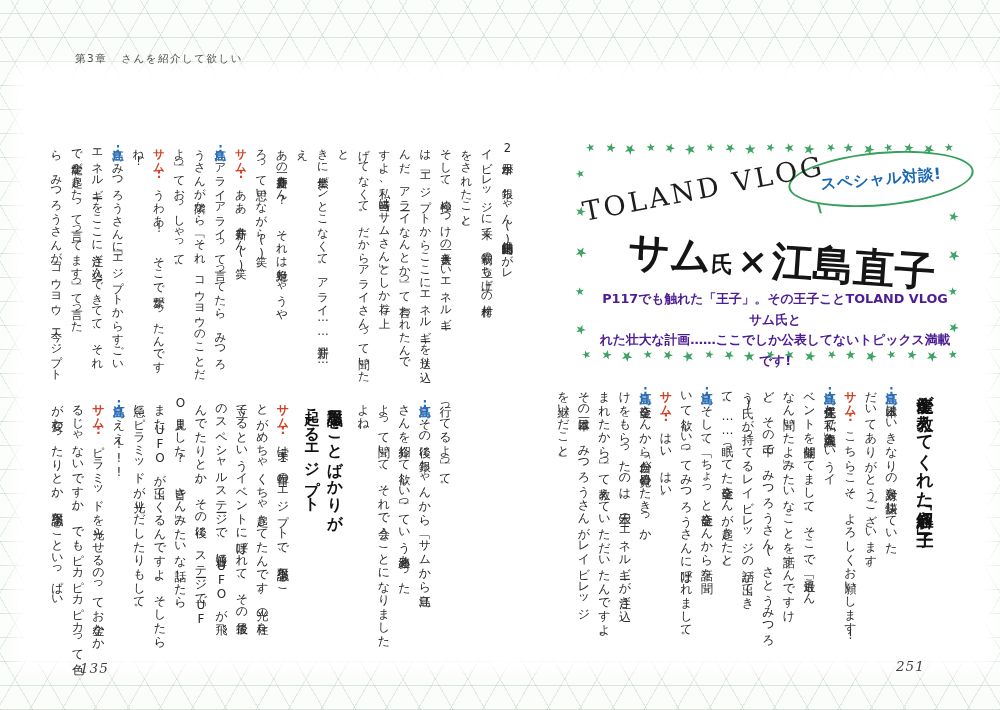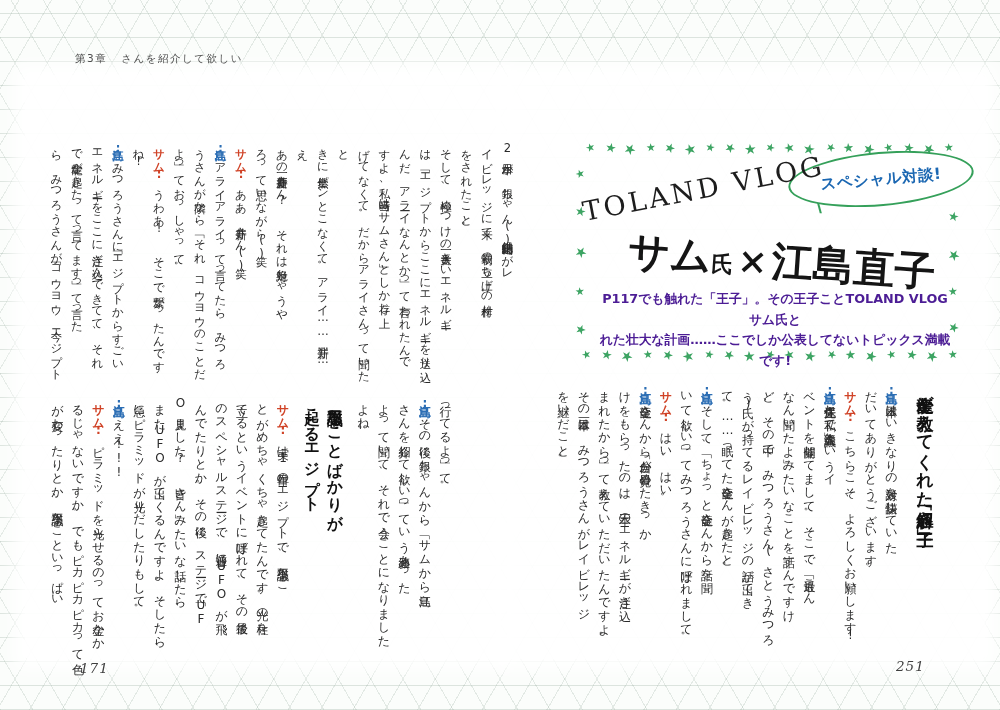--- a/index.html
+++ b/index.html
@@ -205,15 +205,15 @@
       <div class="vcol">んでたりとか。その後に、ステージで「UF</div>
       <div class="vcol">O見ました? 皆さん」みたいな話したら、</div>
       <div class="vcol">またUFOが出てくるんですよ。そしたら、</div>
       <div class="vcol">急にピラミッドが光りだしたりもして。</div>
       <div class="vcol"><span class="spk ejima">江島:</span>ええ!!!</div>
       <div class="vcol"><span class="spk sam">サム:</span>ピラミッドを光らせるのってお金かか</div>
       <div class="vcol">るじゃないですか。でもピカピカピカって色</div>
       <div class="vcol">が変わったりとか、不思議なこといっぱい</div>
     </div>
 
-  <div class="pagenum pn-left">171</div>
+  <div class="pagenum pn-left">135</div>
   <div class="pagenum pn-right">251</div>
 </div>
 
 </body></html>

